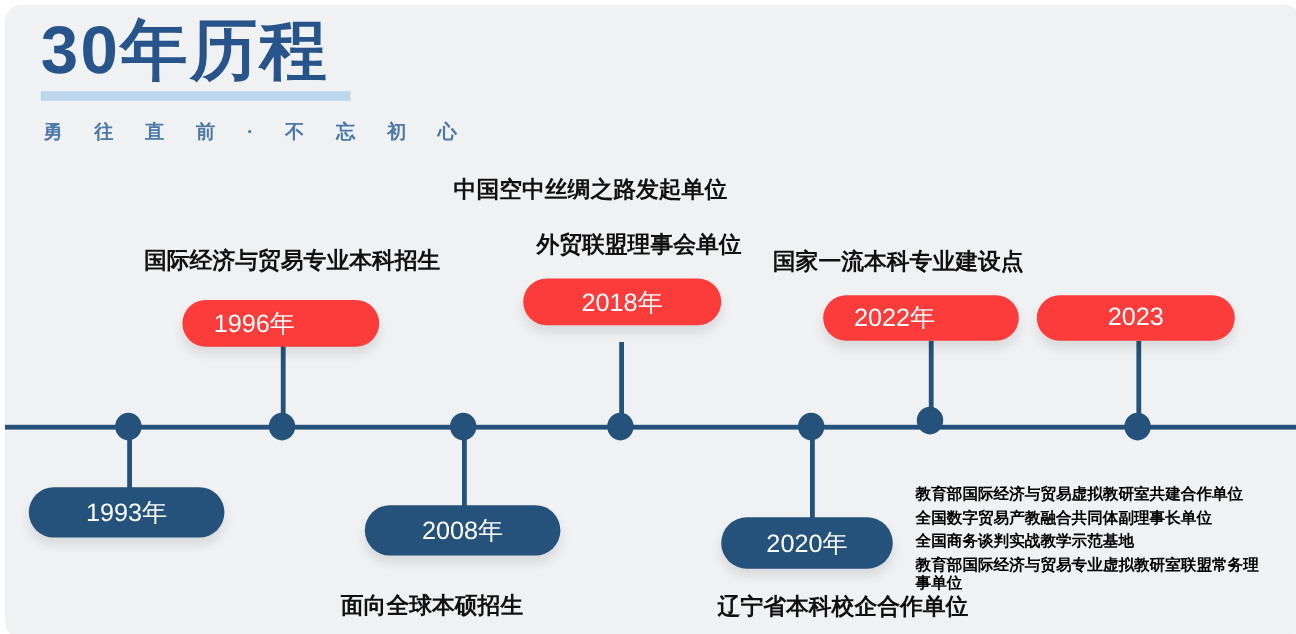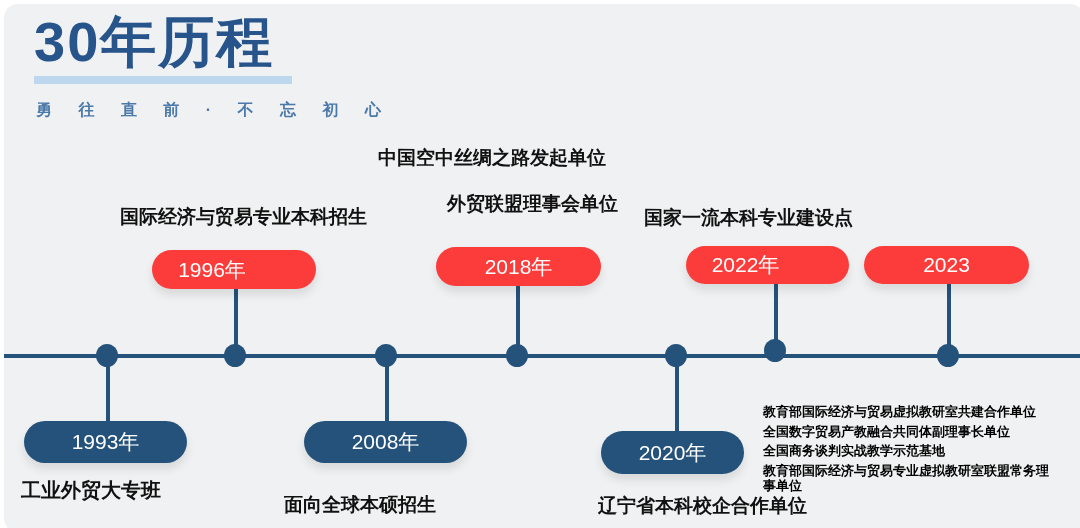--- a/index.html
+++ b/index.html
@@ -117,29 +117,28 @@
 
   <div class="dot" style="left:92px;top:340px;"></div>
   <div class="dot" style="left:220px;top:340px;"></div>
   <div class="dot" style="left:371px;top:340px;"></div>
   <div class="dot" style="left:502px;top:340px;"></div>
   <div class="dot" style="left:661px;top:340px;"></div>
   <div class="dot" style="left:760px;top:335px;"></div>
   <div class="dot" style="left:933px;top:340px;"></div>
 
   <div class="pill red shift-left" style="left:148px;top:246px;width:164px;height:39px;">1996年</div>
-  <div class="pill red" style="left:432px;top:243px;width:165px;height:39px;text-align:center;">2018年</div>
+  <div class="pill red" style="left:432px;top:228px;width:165px;height:39px;text-align:center;">2018年</div>
   <div class="pill red shift-left" style="left:682px;top:242px;width:163px;height:38px;">2022年</div>
   <div class="pill red" style="left:860px;top:242px;width:165px;height:38px;">2023</div>
 
-  <div class="pill navy" style="left:20px;top:417px;width:163px;height:42px;text-align:right;">1993年</div>
+  <div class="pill navy" style="left:20px;top:402px;width:163px;height:42px;text-align:right;">1993年</div>
   <div class="pill navy" style="left:300px;top:417px;width:163px;height:42px;">2008年</div>
   <div class="pill navy" style="left:597px;top:427px;width:143px;height:43px;">2020年</div>
 
-  <div class="caption" style="left:15px;top:471px;font-size:20px;">工业外贸大专班</div>
   <div class="caption" style="left:278px;top:486px;">面向全球本硕招生</div>
   <div class="caption" style="left:592px;top:487px;">辽宁省本科校企合作单位</div>
 
   <div class="achievements">
     <span class="ach-line">教育部国际经济与贸易虚拟教研室共建合作单位</span>
     <span class="ach-line">全国数字贸易产教融合共同体副理事长单位</span>
     <span class="ach-line">全国商务谈判实战教学示范基地</span>
     <span class="ach-line">教育部国际经济与贸易专业虚拟教研室联盟常务理事单位</span>
   </div>
 

